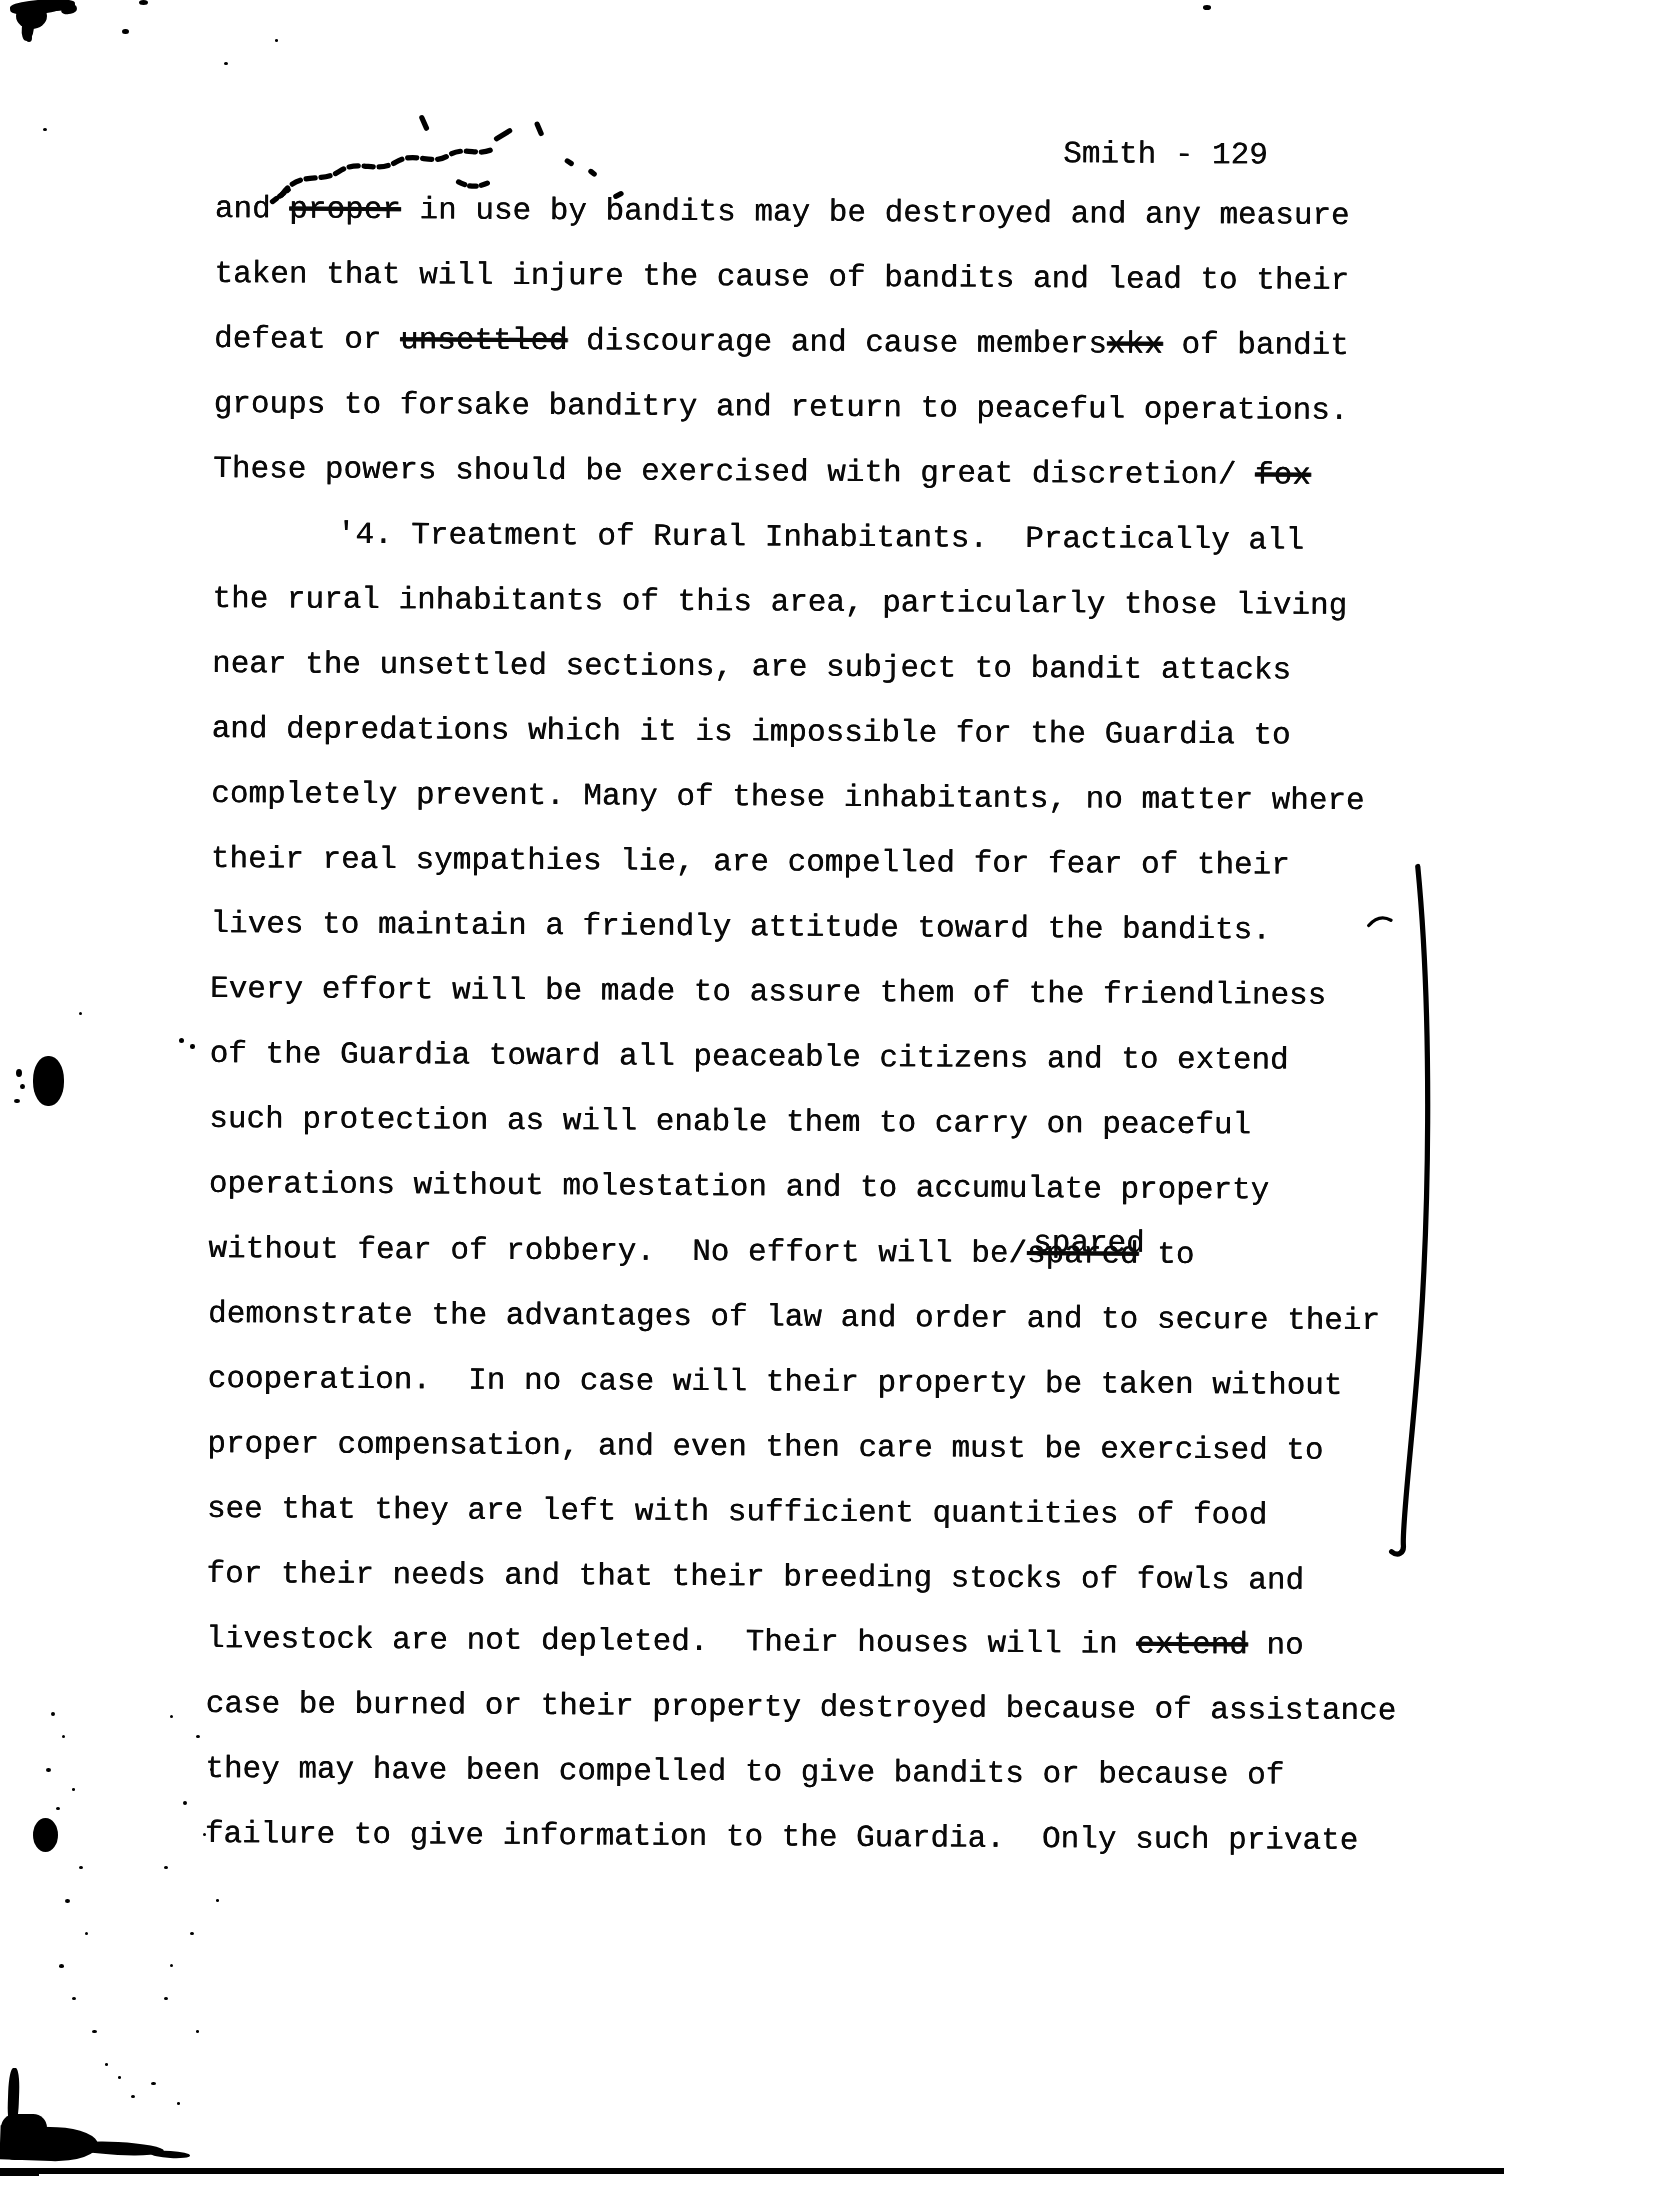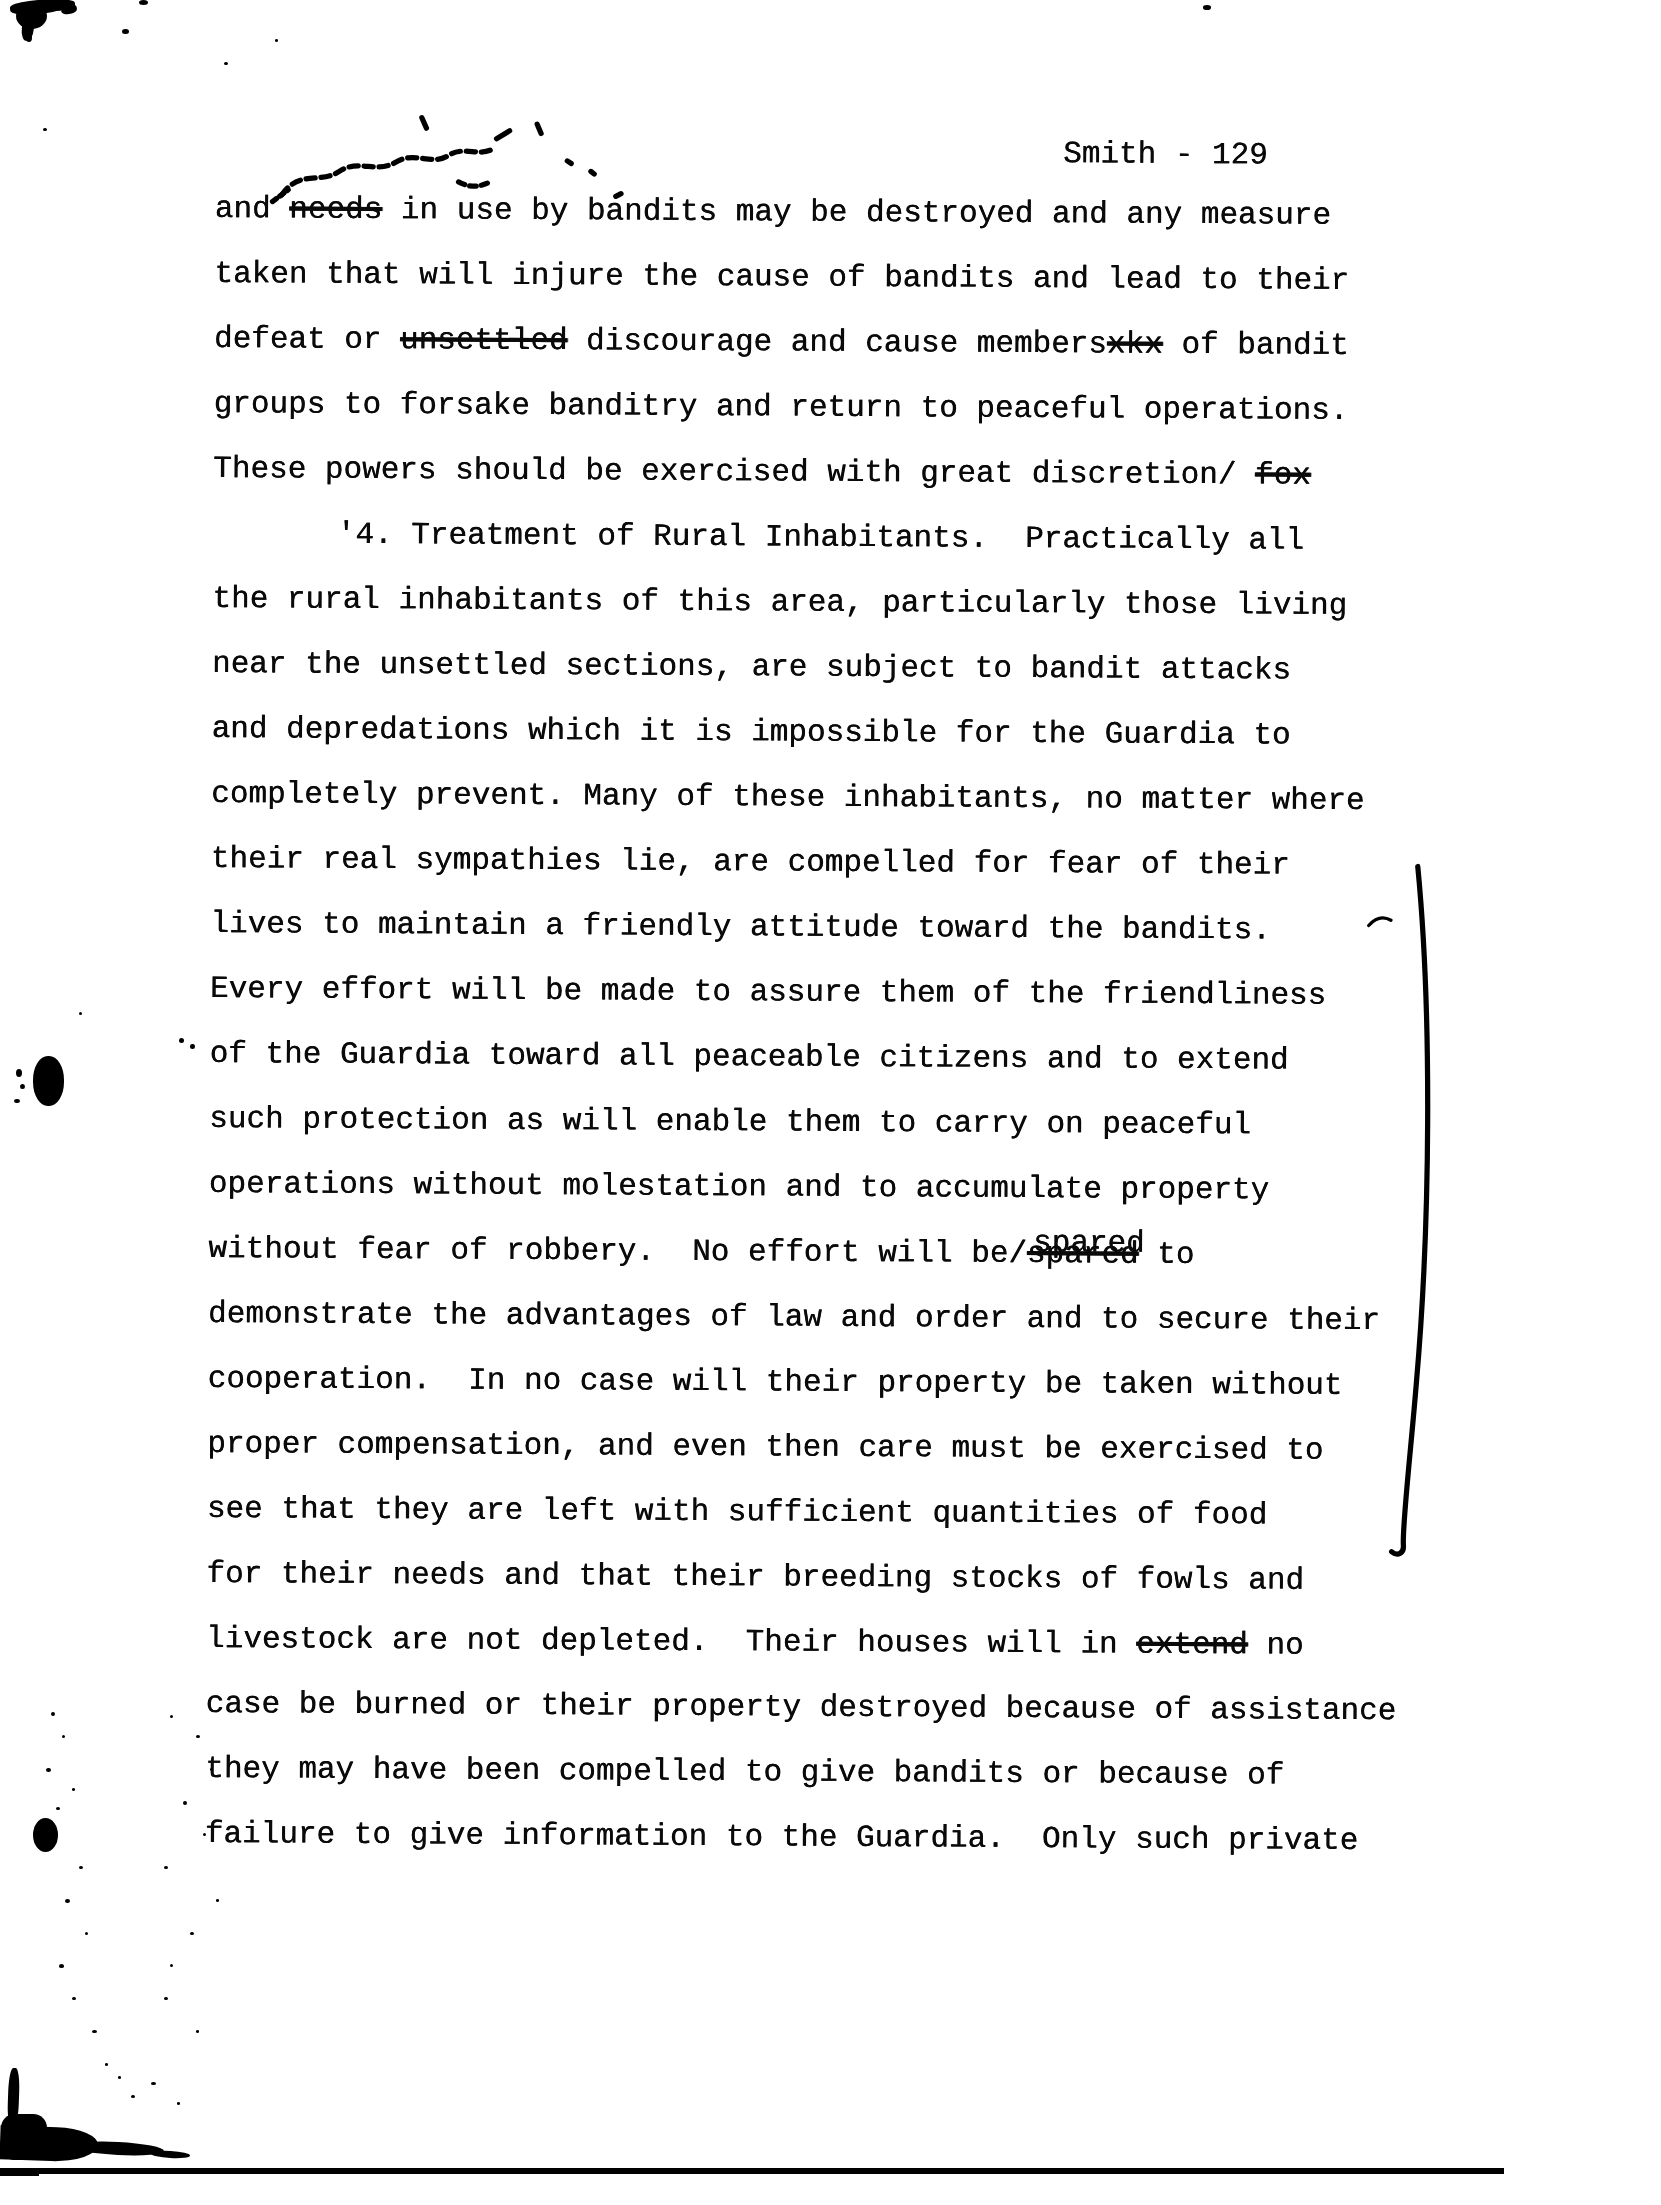--- a/index.html
+++ b/index.html
@@ -21,21 +21,21 @@
   .mark{position:absolute;}
 </style>
 </head>
 <body>
 
 <div id="page">
 
   <div class="tilt">
     <div class="header">Smith - 129</div>
     <div id="text-block">
-        <div class="line"><span class="seg">and </span><span class="strike">needs</span><span class="seg"> in use by bandits may be destroyed and any measure</span></div>
+        <div class="line"><span class="seg">and </span><span class="strike">proper</span><span class="seg"> in use by bandits may be destroyed and any measure</span></div>
         <div class="line"><span class="seg">taken that will injure the cause of bandits and lead to their</span></div>
         <div class="line"><span class="seg">defeat or </span><span class="strike">unsettled</span><span class="seg"> discourage and cause members</span><span class="strike">xkx</span><span class="seg"> of bandit</span></div>
         <div class="line"><span class="seg">groups to forsake banditry and return to peaceful operations.</span></div>
         <div class="line"><span class="seg">These powers should be exercised with great discretion/ </span><span class="strike">fox</span></div>
         <div class="line indent"><span class="seg">'4. Treatment of Rural Inhabitants.  Practically all</span></div>
         <div class="line"><span class="seg">the rural inhabitants of this area, particularly those living</span></div>
         <div class="line"><span class="seg">near the unsettled sections, are subject to bandit attacks</span></div>
         <div class="line"><span class="seg">and depredations which it is impossible for the Guardia to</span></div>
         <div class="line"><span class="seg">completely prevent. Many of these inhabitants, no matter where</span></div>
         <div class="line"><span class="seg">their real sympathies lie, are compelled for fear of their</span></div>

